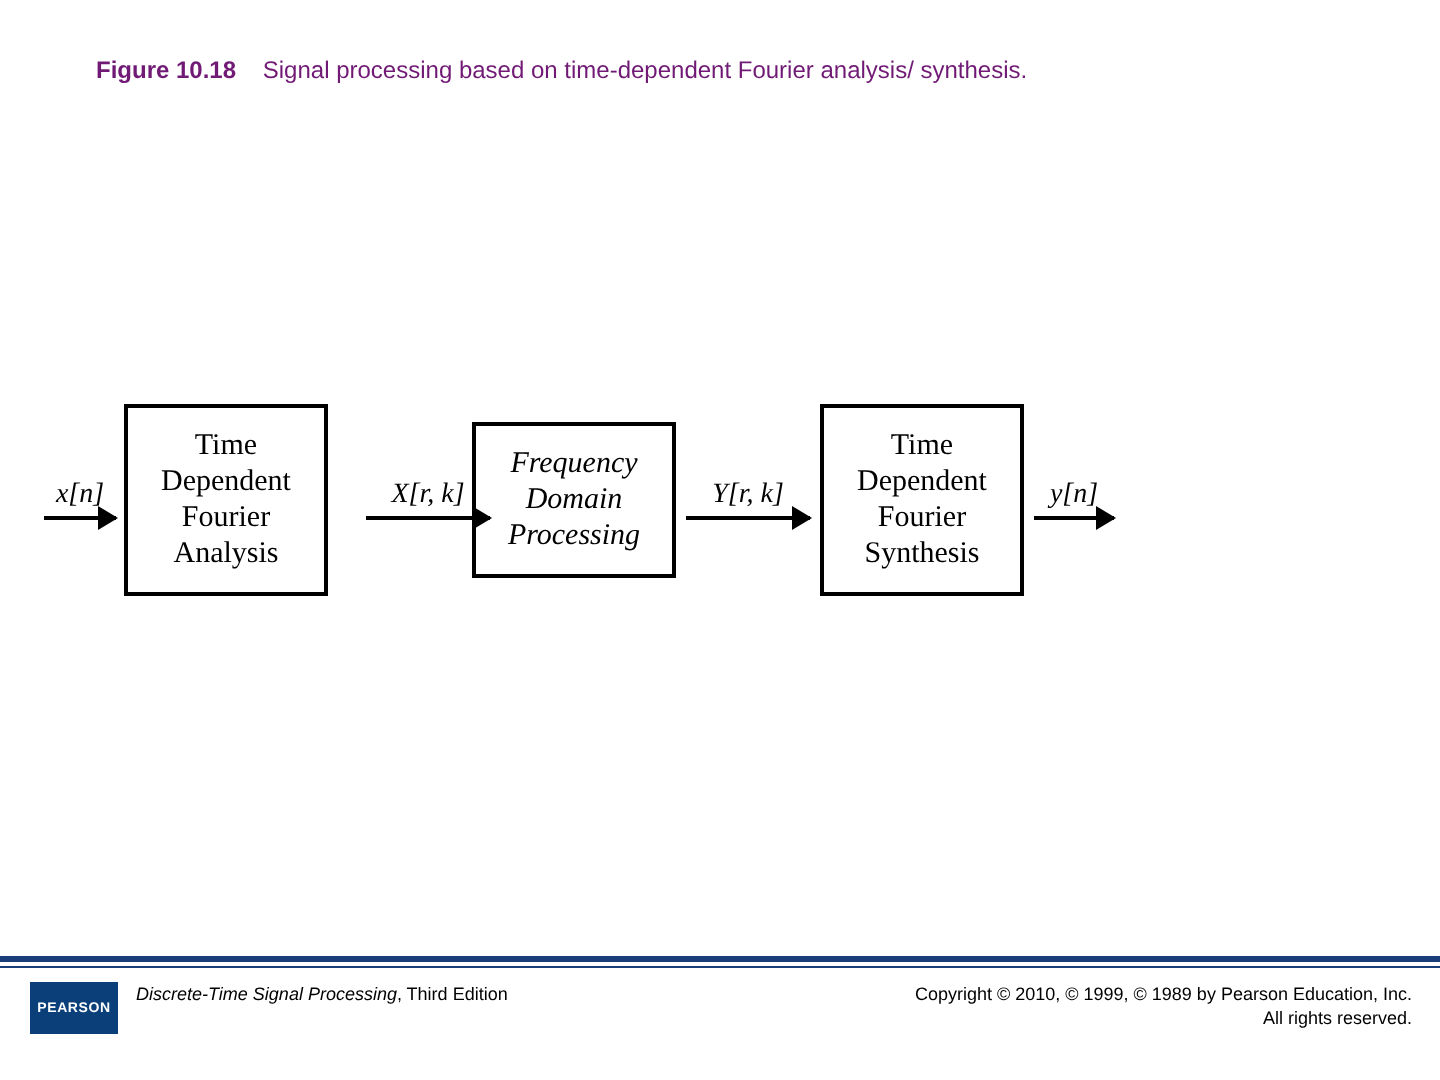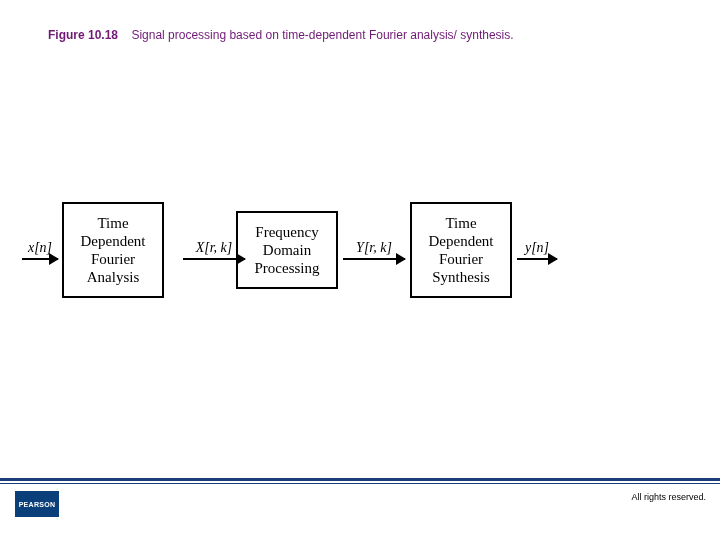--- a/index.html
+++ b/index.html
@@ -135,21 +135,21 @@
 Fourier
 Analysis</span>
   </div>
 
   <div class="arrow" style="width:72px;padding-left:28px;">
     <div class="arrow-label">X[r, k]</div>
     <div class="arrow-line" style="width:62px;"></div>
   </div>
 
   <div class="box box2">
-    <span style="white-space:pre-line;">Frequency
+    <span style="white-space:pre-line;font-style:italic;">Frequency
 Domain
 Processing</span>
   </div>
 
   <div class="arrow" style="width:72px;">
     <div class="arrow-label">Y[r, k]</div>
     <div class="arrow-line" style="width:62px;"></div>
   </div>
 
   <div class="box box3">
@@ -168,18 +168,22 @@
 
 <div class="footer-line footer-line-1"></div>
 <div class="footer-line footer-line-2"></div>
 
 <div class="footer">
   <div class="footer-left">
     <div class="pearson-logo">
       <span>PEARSON</span>
     </div>
     <div class="book-info">
+      <div>
+        <span class="book-title">Discrete-Time Signal Processing</span><span>, Third Edition</span>
+      </div>
     </div>
   </div>
   <div class="copyright">
+    <div>Copyright © 2010, © 1999, © 1989 by Pearson Education, Inc.</div>
     <div>All rights reserved.</div>
   </div>
 </div>
 
 </body></html>

